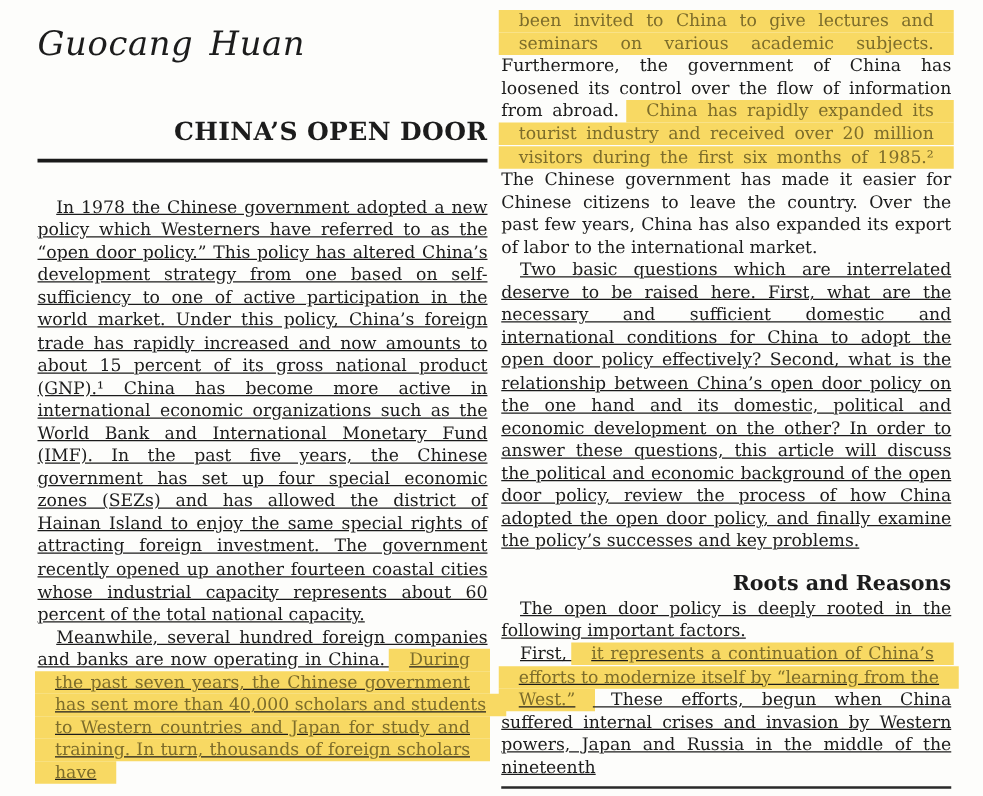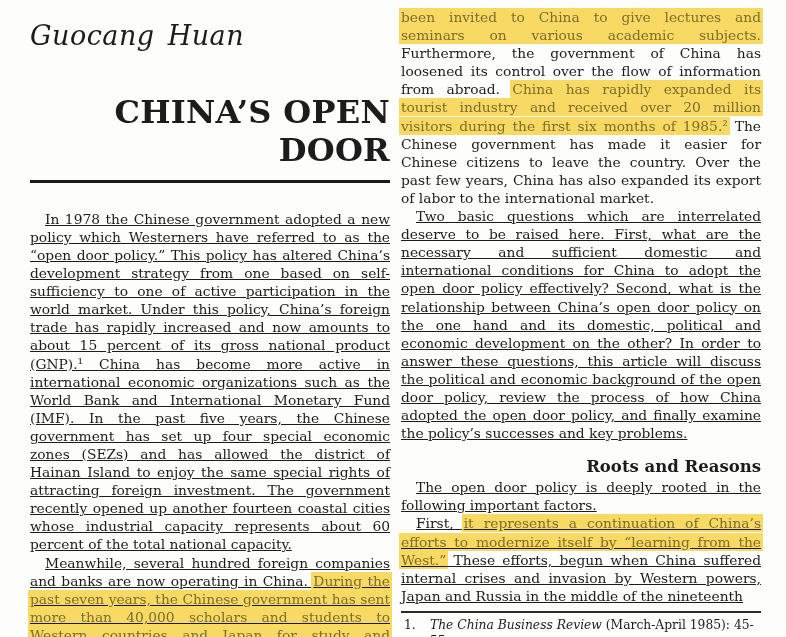--- a/index.html
+++ b/index.html
@@ -27,21 +27,21 @@
   }
   .author {
     font-style: italic;
     font-size: 27px;
     margin: 12px 0 0 0;
     letter-spacing: 0.5px;
     word-spacing: 4px;
   }
   .title {
     font-weight: bold;
-    font-size: 32px;
+    font-size: 20px;
     line-height: 1.2;
     text-align: right;
     margin: 42px 0 0 0;
     letter-spacing: 0.3px;
   }
   .title-rule {
     border: none;
     border-top: 3px solid #1a1a1a;
     margin: 10px 0 0 0;
   }
@@ -57,21 +57,21 @@
   p.indent { text-indent: 15px; text-decoration: underline; }
   h2.section-heading {
     font-size: 16.5px;
     font-weight: bold;
     margin: 15px 0 2px 0;
     text-align: right;
   }
   .hl {
     background: #f8d963;
     color: #7d6d2b;
-    padding: 1px 2px;
+    padding: 1px 16px;
     margin: 0 -2px;
     -webkit-box-decoration-break: clone;
     box-decoration-break: clone;
   }
   .footnote-rule {
     border: none;
     border-top: 2px solid #2a2a2a;
     margin: 6px 0 4px 0;
   }
   .footnote {

